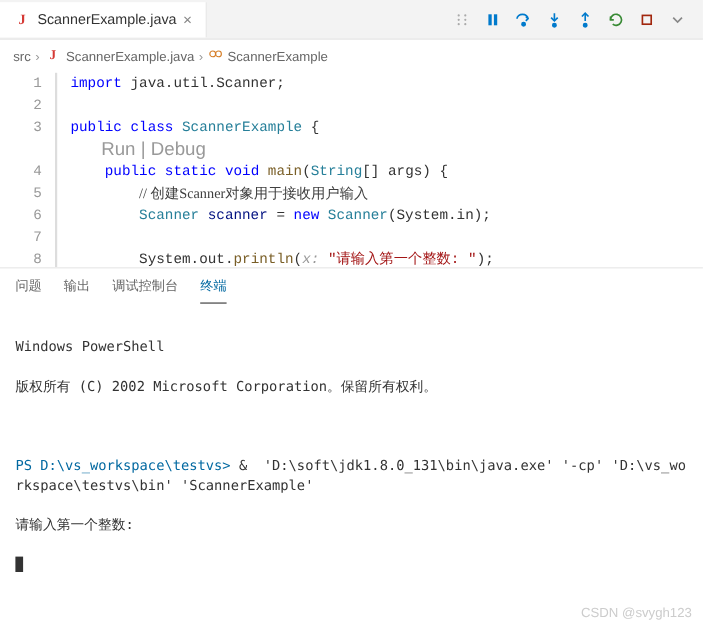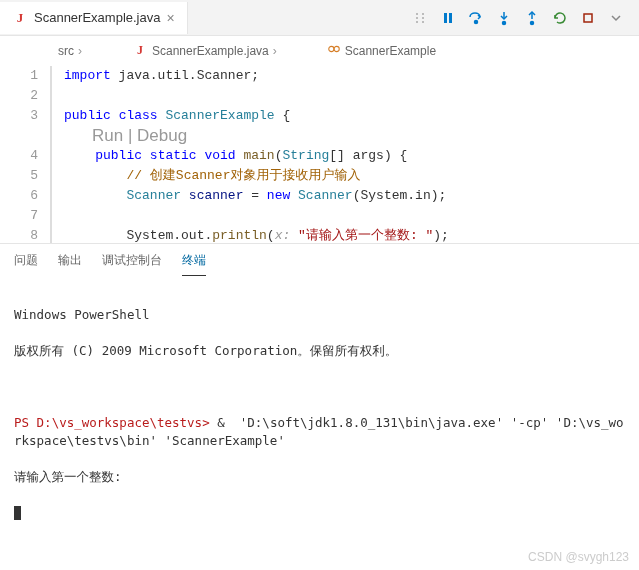--- a/index.html
+++ b/index.html
@@ -11,46 +11,46 @@
     .tab-close { color: #888; font-size: 14px; }
     .tab-spacer { flex: 1; }
     .debug-toolbar { display: flex; align-items: center; gap: 2px; padding-right: 10px; }
     .debug-btn { width: 26px; height: 26px; display: flex; align-items: center; justify-content: center; color: #007acc; cursor: pointer; border-radius: 3px; }
     .debug-btn.stop { color: #a1260d; }
     .debug-btn svg { width: 16px; height: 16px; }
     .debug-handle { color: #aaa; cursor: grab; }
     
     .breadcrumb { display: flex; align-items: center; gap: 4px; padding: 6px 12px; font-size: 12px; color: #666; border-bottom: 1px solid transparent; }
     .bc-sep { color: #999; }
-    .bc-item { display: flex; align-items: center; gap: 4px; cursor: pointer; margin-left: 46px; }
+    .bc-item { display: flex; align-items: center; gap: 4px; cursor: pointer; }
     .bc-class-icon { color: #d67e27; }
     
     .editor { flex: 1; display: flex; overflow: hidden; font-family: Consolas, "Courier New", monospace; font-size: 13px; line-height: 20px; }
     .gutter { width: 50px; text-align: right; padding-right: 12px; color: #237893; user-select: none; }
     .gutter .lineno { height: 20px; color: #999; }
     .code { flex: 1; position: relative; border-left: 2px solid #ddd; padding-left: 12px; }
     .code-line { height: 20px; white-space: pre; }
     .codelens { height: 20px; font-size: 17px; color: #999; font-family: "Segoe UI", sans-serif; padding-left: 28px; }
     .codelens a { color: #999; cursor: pointer; }
     
     .kw { color: #0000ff; }
     .str { color: #a31515; }
-    .com { color: #a16207; }
+    .com { color: #404040; font-family: Liberation Serif, serif; }
     .cls { color: #267f99; }
     .method { color: #795e26; }
     .var { color: #001080; }
     .pkg { color: #333; }
     .hint { color: #999; font-style: italic; }
     
     .panel-tabs { display: flex; gap: 20px; padding: 8px 14px 0; border-top: 1px solid #e5e5e5; font-size: 12px; color: #666; }
     .ptab { padding-bottom: 6px; cursor: pointer; }
     .ptab.active { color: #0369a1; border-bottom: 1px solid #333; }
     
     .terminal { padding: 12px 14px; font-family: Consolas, monospace; font-size: 12.5px; line-height: 18px; color: #333; white-space: pre-wrap; word-break: break-all; position: relative; }
-    .prompt-path { color: #b91c1c; }
+    .prompt-path { color: #0369a1; }
     .terminal-cursor { display: inline-block; width: 7px; height: 14px; background: #333; vertical-align: text-bottom; }
     .watermark { position: absolute; bottom: 4px; right: 10px; color: #ccc; font-size: 12px; font-family: Liberation Sans, sans-serif; }
   </style>
 </head>
 <body>
 
 <div class="tab-bar">
   <div class="tab">
     <span class="tab-icon-j">J</span>
     <span>ScannerExample.java</span>
@@ -161,19 +161,19 @@
 
 <div class="panel-tabs">
   <div class="ptab">问题</div>
   <div class="ptab">输出</div>
   <div class="ptab">调试控制台</div>
   <div class="ptab active">终端</div>
 </div>
 
 <div class="terminal">
 <div>Windows PowerShell</div>
-<div>版权所有 (C) 2009 Microsoft Corporation。保留所有权利。</div>
+<div>版权所有 (C) 2002 Microsoft Corporation。保留所有权利。</div>
 <div>&nbsp;</div>
 <div><span class="prompt-path">PS D:\vs_workspace\testvs&gt;</span><span> &amp;  'D:\soft\jdk1.8.0_131\bin\java.exe' '-cp' 'D:\vs_workspace\testvs\bin' 'ScannerExample'</span></div>
 <div>请输入第一个整数:</div>
 <div><span class="terminal-cursor"></span></div>
 <div class="watermark">CSDN @svygh123</div>
 </div>
 
 </body></html>

